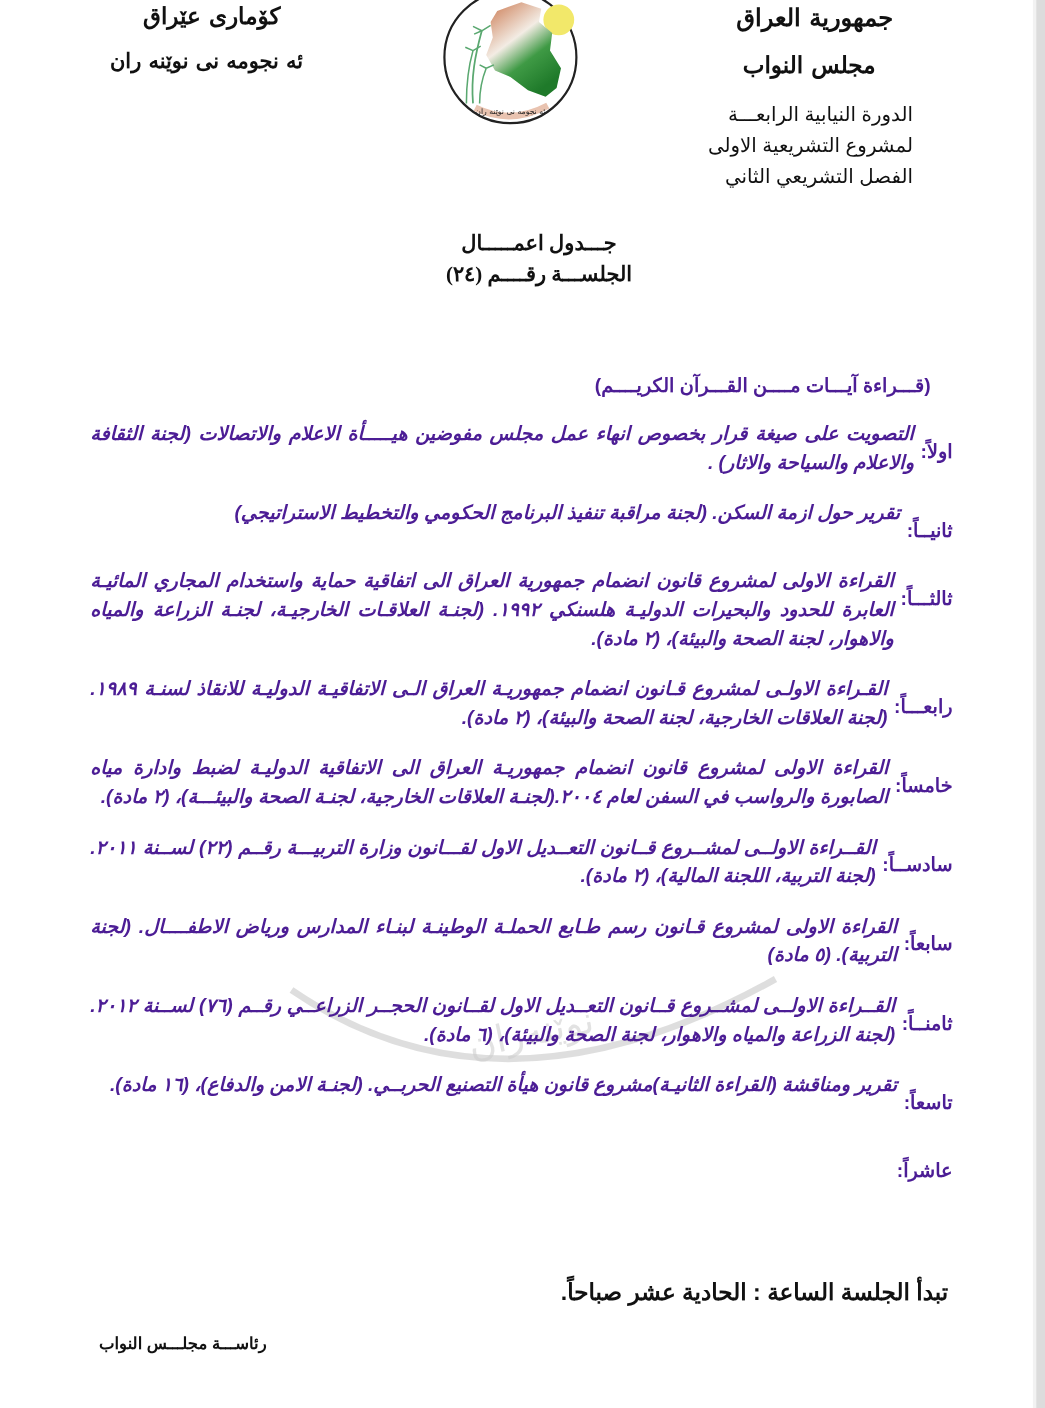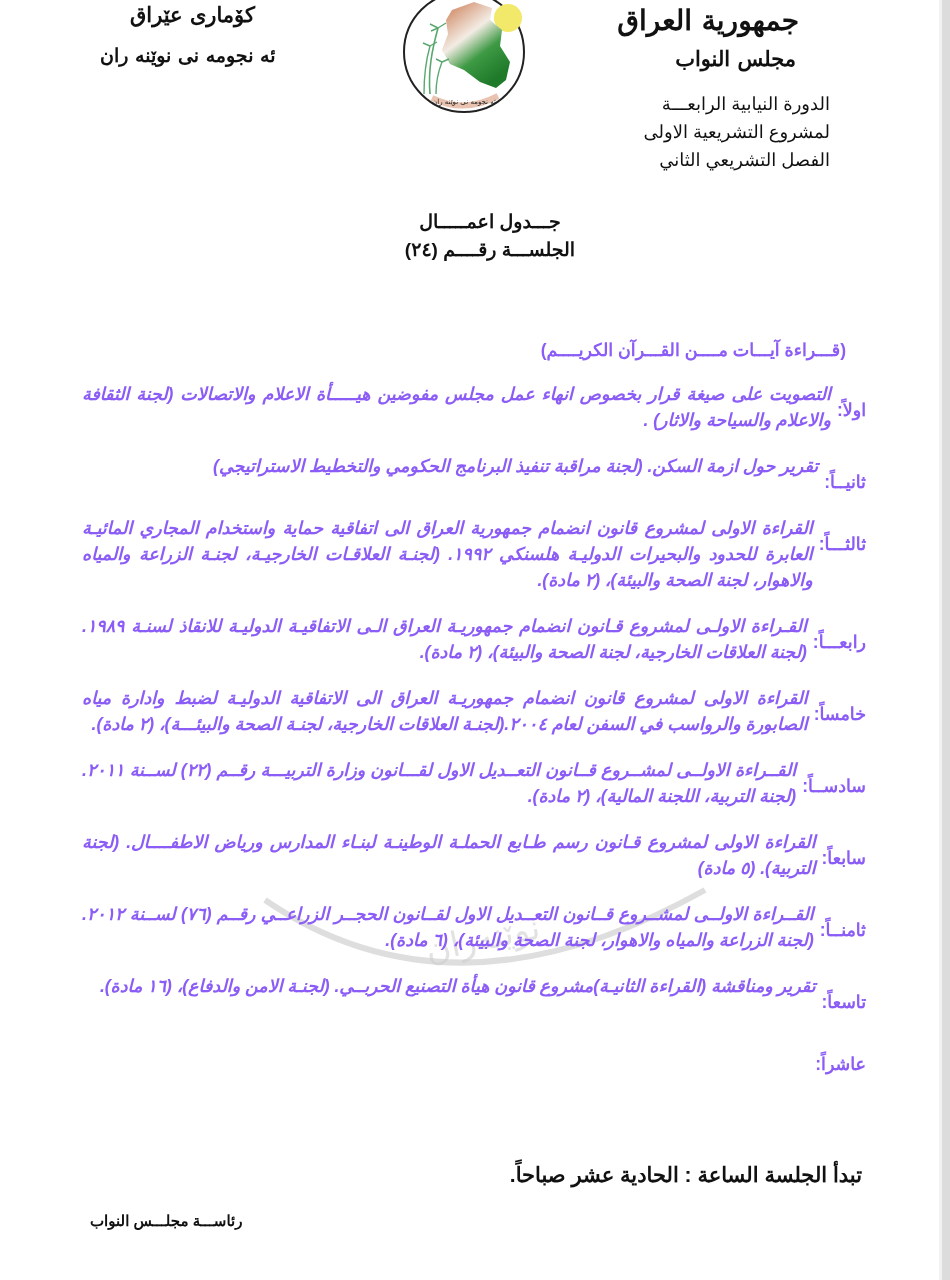--- a/index.html
+++ b/index.html
@@ -4,35 +4,35 @@
 <style>
   html, body { margin:0; padding:0; }
   body {
     width:950px; height:1280px; background:#ffffff; position:relative; overflow:hidden;
     font-family: "DejaVu Sans", "Liberation Sans", sans-serif; color:#111;
   }
   .page-edge { position:absolute; top:0; right:0; width:8px; height:1280px; background:#dcdcdc; }
   .page-edge-inner { position:absolute; top:0; right:8px; width:3px; height:1280px; background:#f2f2f2; }
 
   .hdr-right { position:absolute; top:0; right:120px; width:260px; text-align:center; direction:rtl; }
-  .hdr-right .t1 { position:absolute; right:31px; top:4px; font-size:28px; font-weight:bold; font-family:"DejaVu Serif", serif; white-space:nowrap; }
+  .hdr-right .t1 { position:absolute; right:18px; top:4px; font-size:22px; font-weight:bold; font-family:"DejaVu Serif", serif; white-space:nowrap; }
   .hdr-right .t2 { position:absolute; right:34px; top:46px; font-size:21px; font-weight:bold; font-family:"DejaVu Serif", serif; white-space:nowrap; }
   .hdr-right .t3 { position:absolute; right:0; top:90px; font-size:18px; line-height:28px; text-align:right; white-space:nowrap; font-family:"Liberation Sans", sans-serif; }
   .hdr-right .t3 div { text-align:right; }
 
   .hdr-left { position:absolute; top:0; left:90px; width:240px; direction:rtl; text-align:center; }
   .hdr-left .k1 { position:absolute; left:40px; top:2px; font-size:21px; font-weight:bold; font-family:"DejaVu Serif", serif; white-space:nowrap; }
   .hdr-left .k2 { position:absolute; left:10px; top:44px; font-size:19px; font-weight:bold; font-family:"DejaVu Serif", serif; white-space:nowrap; }
 
   .logo { position:absolute; left:402px; top:-10px; width:124px; height:124px; }
 
-  .title-block { position:absolute; top:208px; left:300px; width:380px; text-align:center; direction:rtl; font-weight:bold; font-family:Liberation Sans, sans-serif; }
+  .title-block { position:absolute; top:208px; left:300px; width:380px; text-align:center; direction:rtl; font-weight:bold; font-family:Liberation Serif, serif; }
   .title-block div { font-size:19px; line-height:28px; }
 
-  .content { position:absolute; top:340px; left:82px; width:784px; direction:rtl; font-family:"Liberation Sans", sans-serif; font-weight:bold; font-size:17.5px; color:#8b5cf6; }
+  .content { position:absolute; top:340px; left:82px; width:784px; direction:rtl; font-family:"Liberation Sans", sans-serif; font-weight:bold; font-size:17.5px; color:#4c1d95; }
   .opening { text-align:right; padding-right:20px; margin-bottom:20px; }
   .item { display:flex; flex-direction:row; margin-bottom:20px; line-height:26px; }
   .item .lbl { white-space:nowrap; flex:0 0 auto; margin-left:6px;margin-top:16px; }
   .item .txt { text-align:justify; flex:1;font-style:italic; }
   .item.short .txt { flex:0 1 auto; }
 
   .start { position:absolute; top:1163px; right:88px; direction:rtl; font-family:"Liberation Sans", sans-serif; font-weight:bold; font-size:21px; white-space:nowrap; }
   .sign { position:absolute; top:1212px; left:90px; direction:rtl; font-family:"Liberation Sans", sans-serif; font-weight:bold; font-size:15px; white-space:nowrap; }
 
   .watermark { position:absolute; left:255px; top:880px; width:460px; height:130px; pointer-events:none; }

